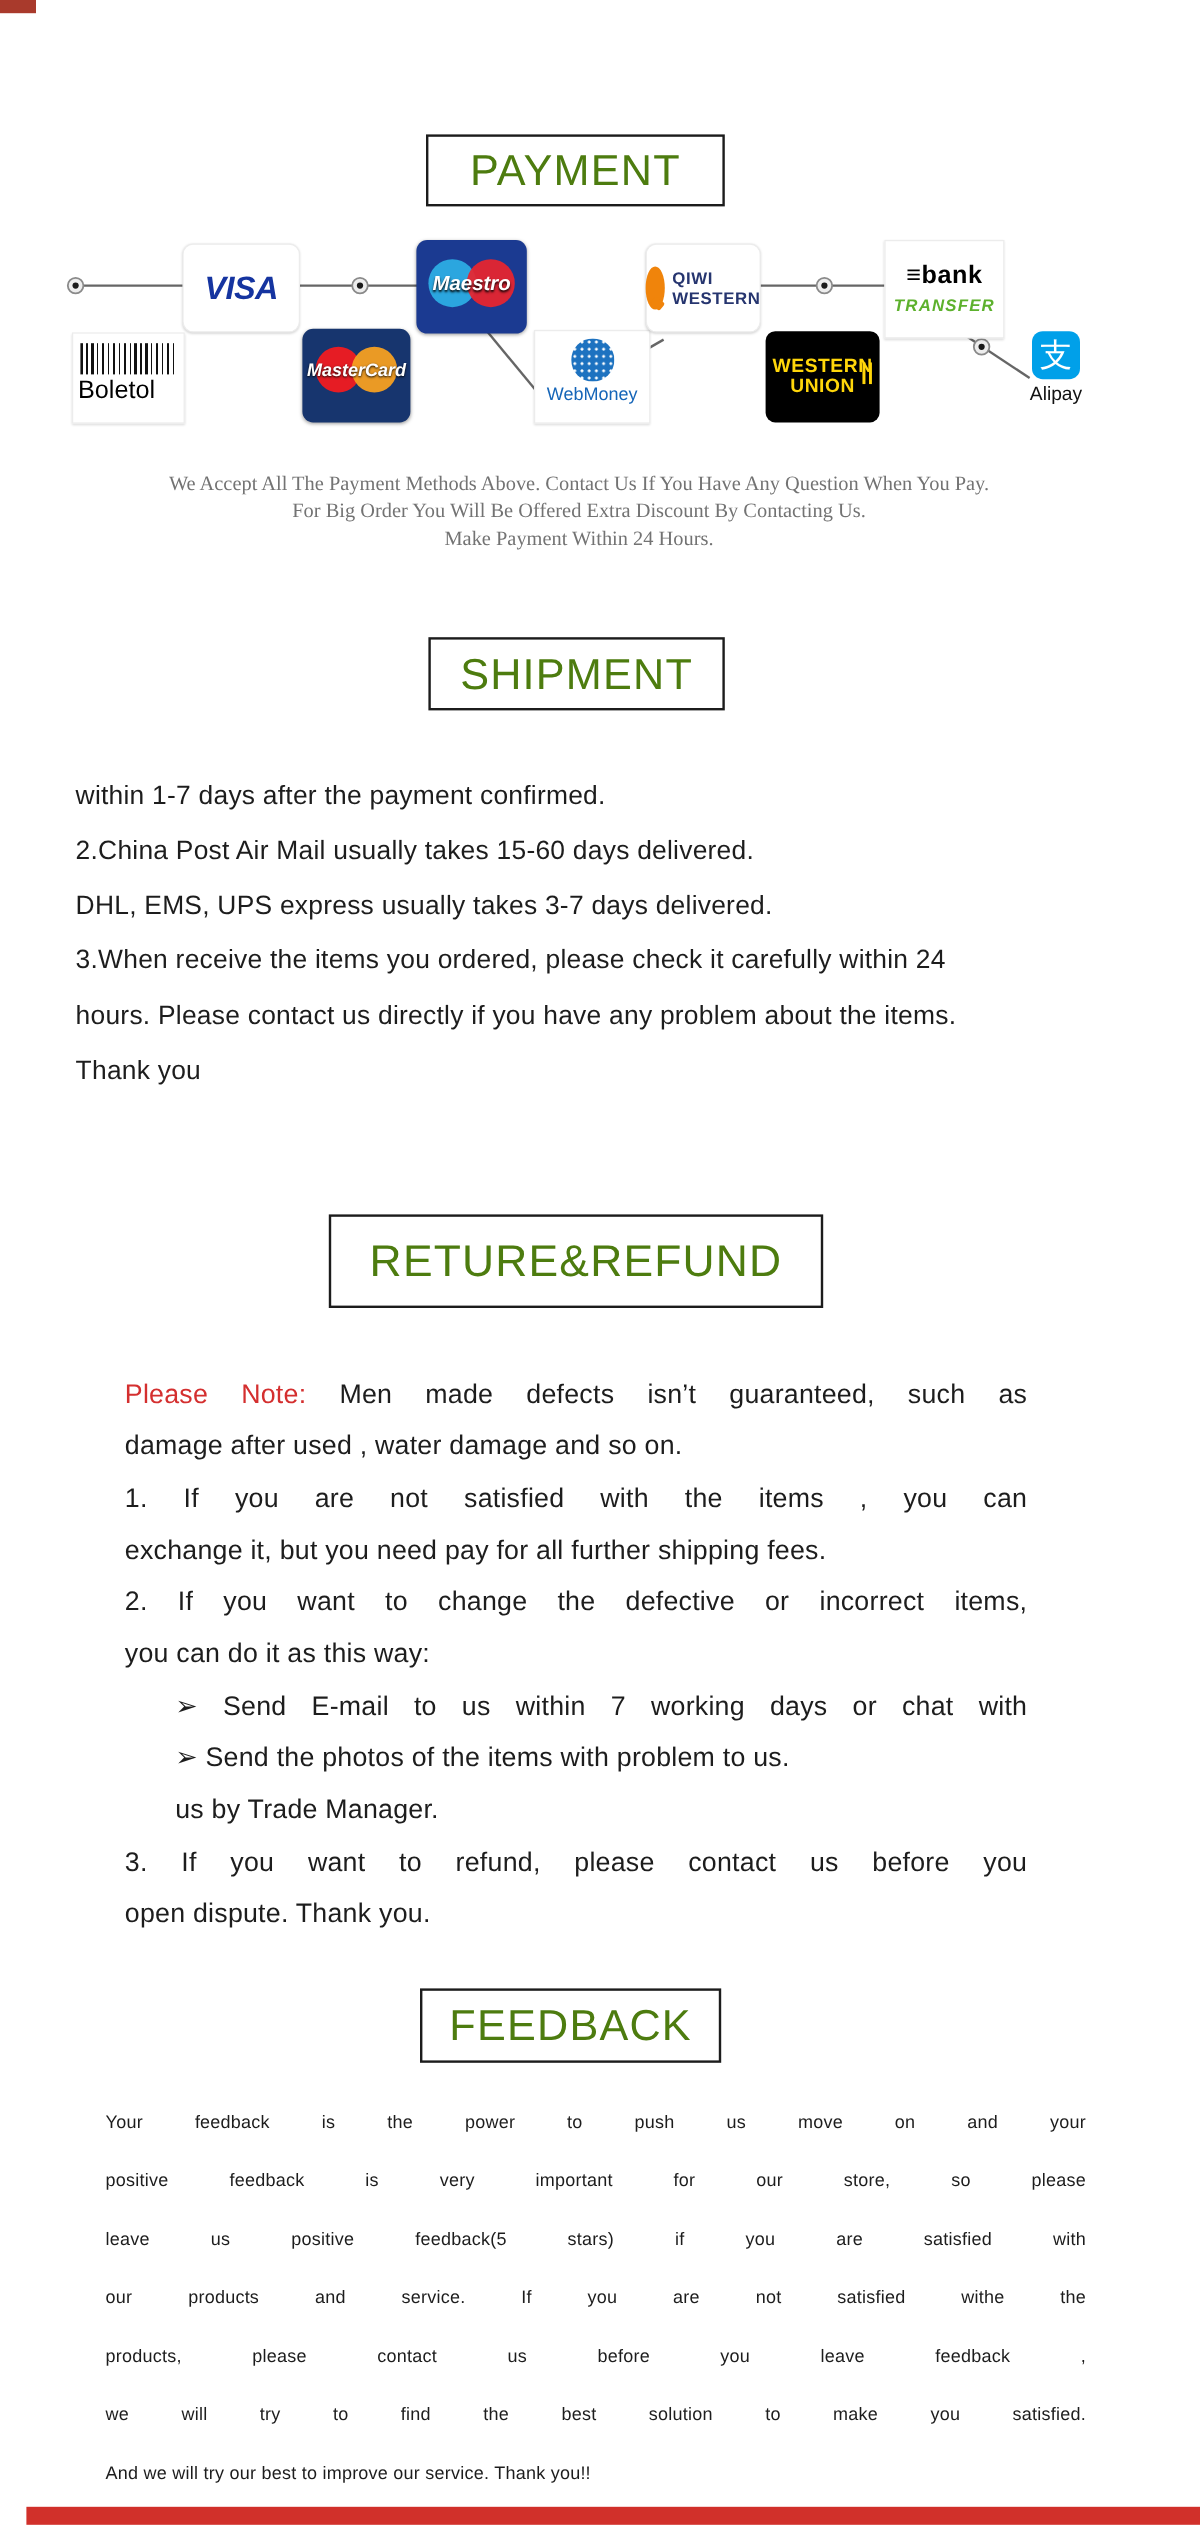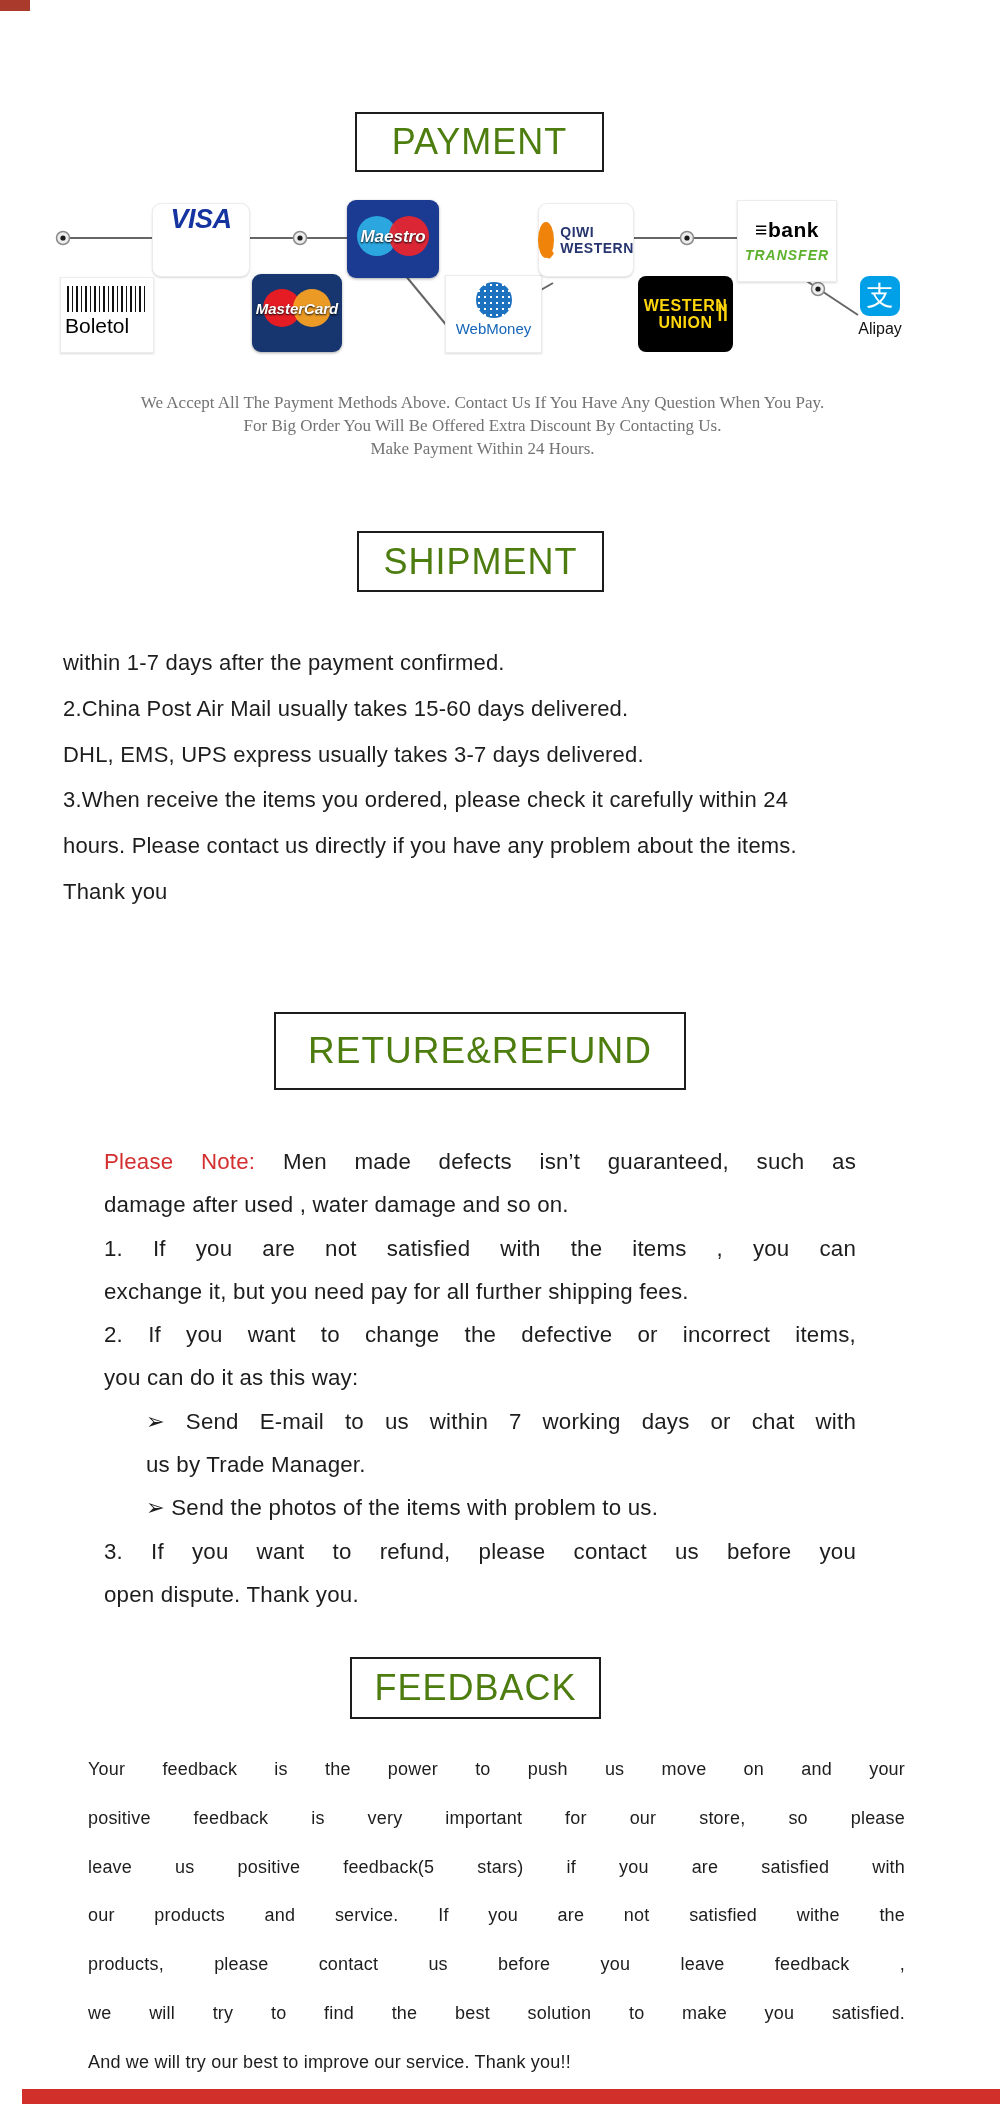--- a/index.html
+++ b/index.html
@@ -14,21 +14,21 @@
   #box-returns{left:274px;top:1012px;width:408px;height:74px;font-size:37px;}
   #box-feedback{left:350px;top:1657px;width:247px;height:58px;}
 
   
   .pay-graphic{position:absolute;left:0;top:190px;width:1000px;height:175px;}
   .pay-graphic svg{position:absolute;left:0;top:0;z-index:1;}
   .pm{position:absolute;z-index:2;background:#fff;}
   .card{border-radius:9px;box-shadow:0 1px 3px rgba(0,0,0,.35);}
   .flat{border:1px solid #ececec;box-shadow:0 1px 2px rgba(0,0,0,.15);}
 
-  .pm-visa{left:152px;top:13px;width:96px;height:72px;display:flex;justify-content:center;}
+  .pm-visa{left:152px;top:13px;width:96px;height:72px;display:flex;align-items:center;justify-content:center;}
   .visa-text{font-style:italic;font-weight:bold;font-size:27px;color:#1534a0;letter-spacing:-0.5px;}
 
   .pm-boleto{left:60px;top:87px;width:92px;height:74px;}
   .barcode{height:26px;margin:8px 6px 2px 6px;
            background:repeating-linear-gradient(90deg,#111 0 2px,transparent 2px 5px,#111 5px 6px,transparent 6px 9px);}
   .boleto-label{font-size:21px;color:#000;padding-left:4px;}
 
   .pm-mc{left:252px;top:84px;width:90px;height:78px;background:#17356e;}
   .circ{position:absolute;border-radius:50%;}
   .mc-red{left:11px;top:15px;width:38px;height:38px;background:#e61c24;}
@@ -77,21 +77,21 @@
 
   
   .ship-block{position:absolute;left:63px;top:640px;width:870px;}
   .ship-line{height:45.8px;line-height:45.8px;font-size:22px;white-space:nowrap;letter-spacing:.2px;}
 
   .ret-block{position:absolute;left:104px;top:1140px;width:752px;}
   .ret-line{height:43.3px;line-height:43.3px;font-size:22.3px;letter-spacing:.2px;}
   .ret-line.plain{white-space:nowrap;}
 
   .fb-block{position:absolute;left:88px;top:1745px;width:817px;}
-  .fb-line{height:48.8px;line-height:48.8px;font-size:18px;letter-spacing:.2px;}
+  .fb-line{height:48.8px;line-height:48.8px;font-size:15px;letter-spacing:.2px;}
   .fb-line.plain{white-space:nowrap;}
 
   .j{text-align:justify;text-align-last:justify;}
   .ind{padding-left:42px;}
   .red{color:#d42f2f;}
 
   
   .top-chip{position:absolute;left:0;top:0;width:30px;height:11px;background:#a93a2c;}
   .bottom-bar{position:absolute;left:22px;top:2089px;width:978px;height:15px;background:#d1302a;}
 </style>
@@ -214,22 +214,22 @@
   </div>
 
   <div class="ret-block">
     <div class="ret-line j"><span class="red">Please Note:</span> <span>Men made defects isn’t guaranteed, such as</span></div>
     <div class="ret-line plain">damage after used , water damage and so on.</div>
     <div class="ret-line j">1. If you are not satisfied with the items , you can</div>
     <div class="ret-line plain">exchange it, but you need pay for all further shipping fees.</div>
     <div class="ret-line j">2. If you want to change the defective or incorrect items,</div>
     <div class="ret-line plain">you can do it as this way:</div>
     <div class="ret-line j ind">➢ Send E-mail to us within 7 working days or chat with</div>
+    <div class="ret-line plain ind">➢ Send the photos of the items with problem to us.</div>
     <div class="ret-line plain ind">us by Trade Manager.</div>
-    <div class="ret-line plain ind">➢ Send the photos of the items with problem to us.</div>
     <div class="ret-line j">3. If you want to refund, please contact us before you</div>
     <div class="ret-line plain">open dispute. Thank you.</div>
   </div>
 
   <div class="titlebox" id="box-feedback">
     <span>FEEDBACK</span>
   </div>
 
   <div class="fb-block">
     <div class="fb-line j">Your feedback is the power to push us move on and your</div>

